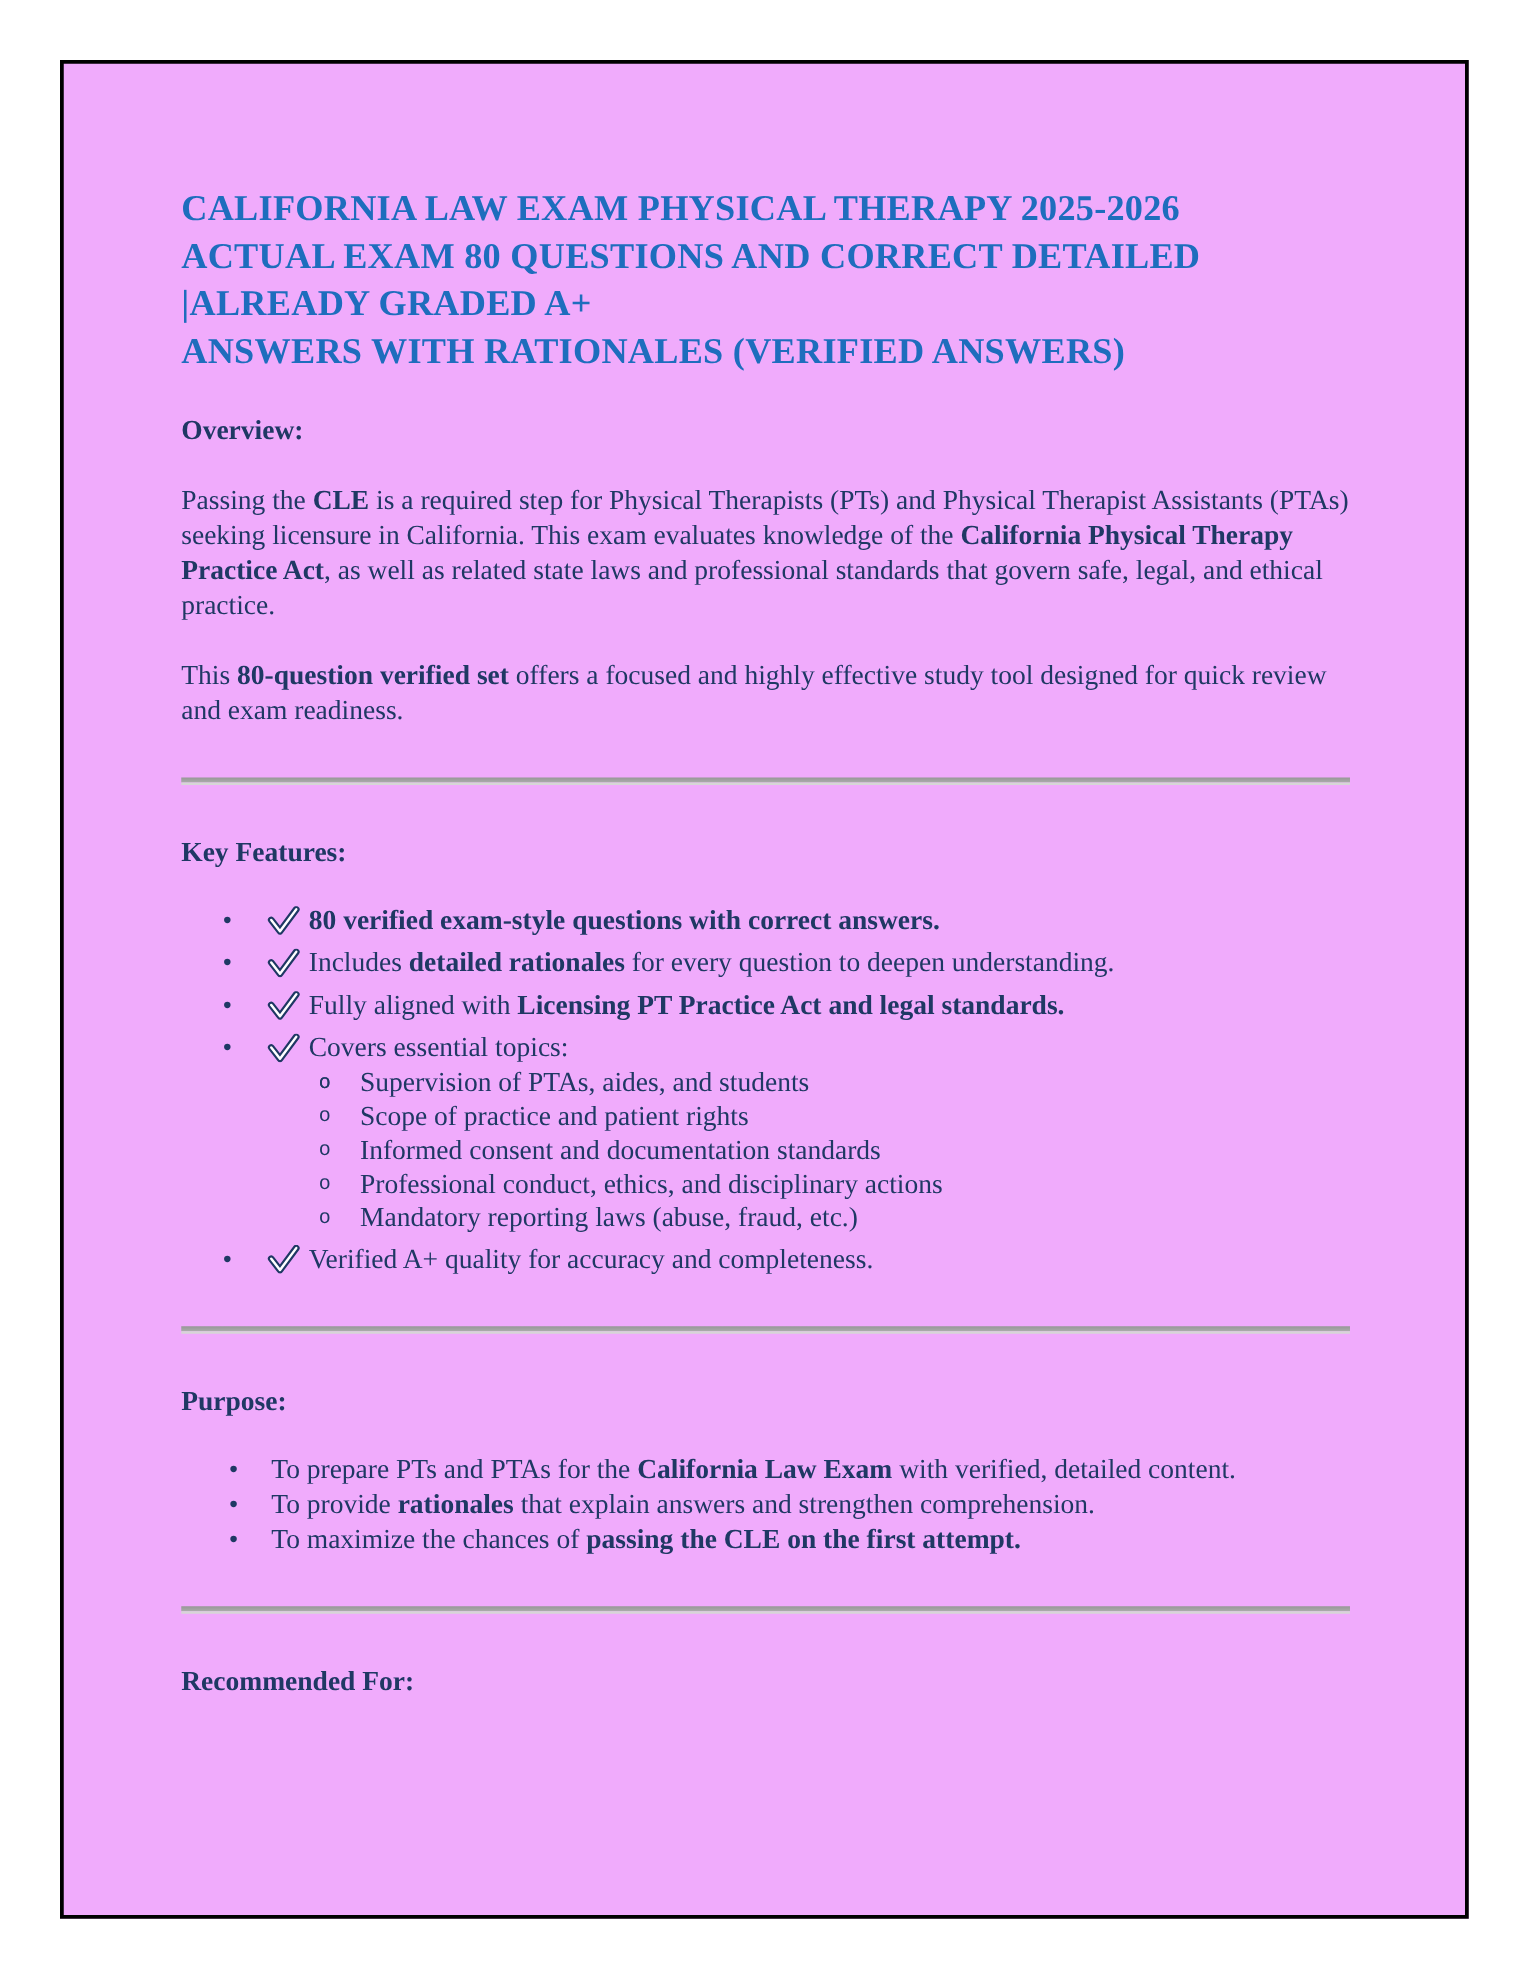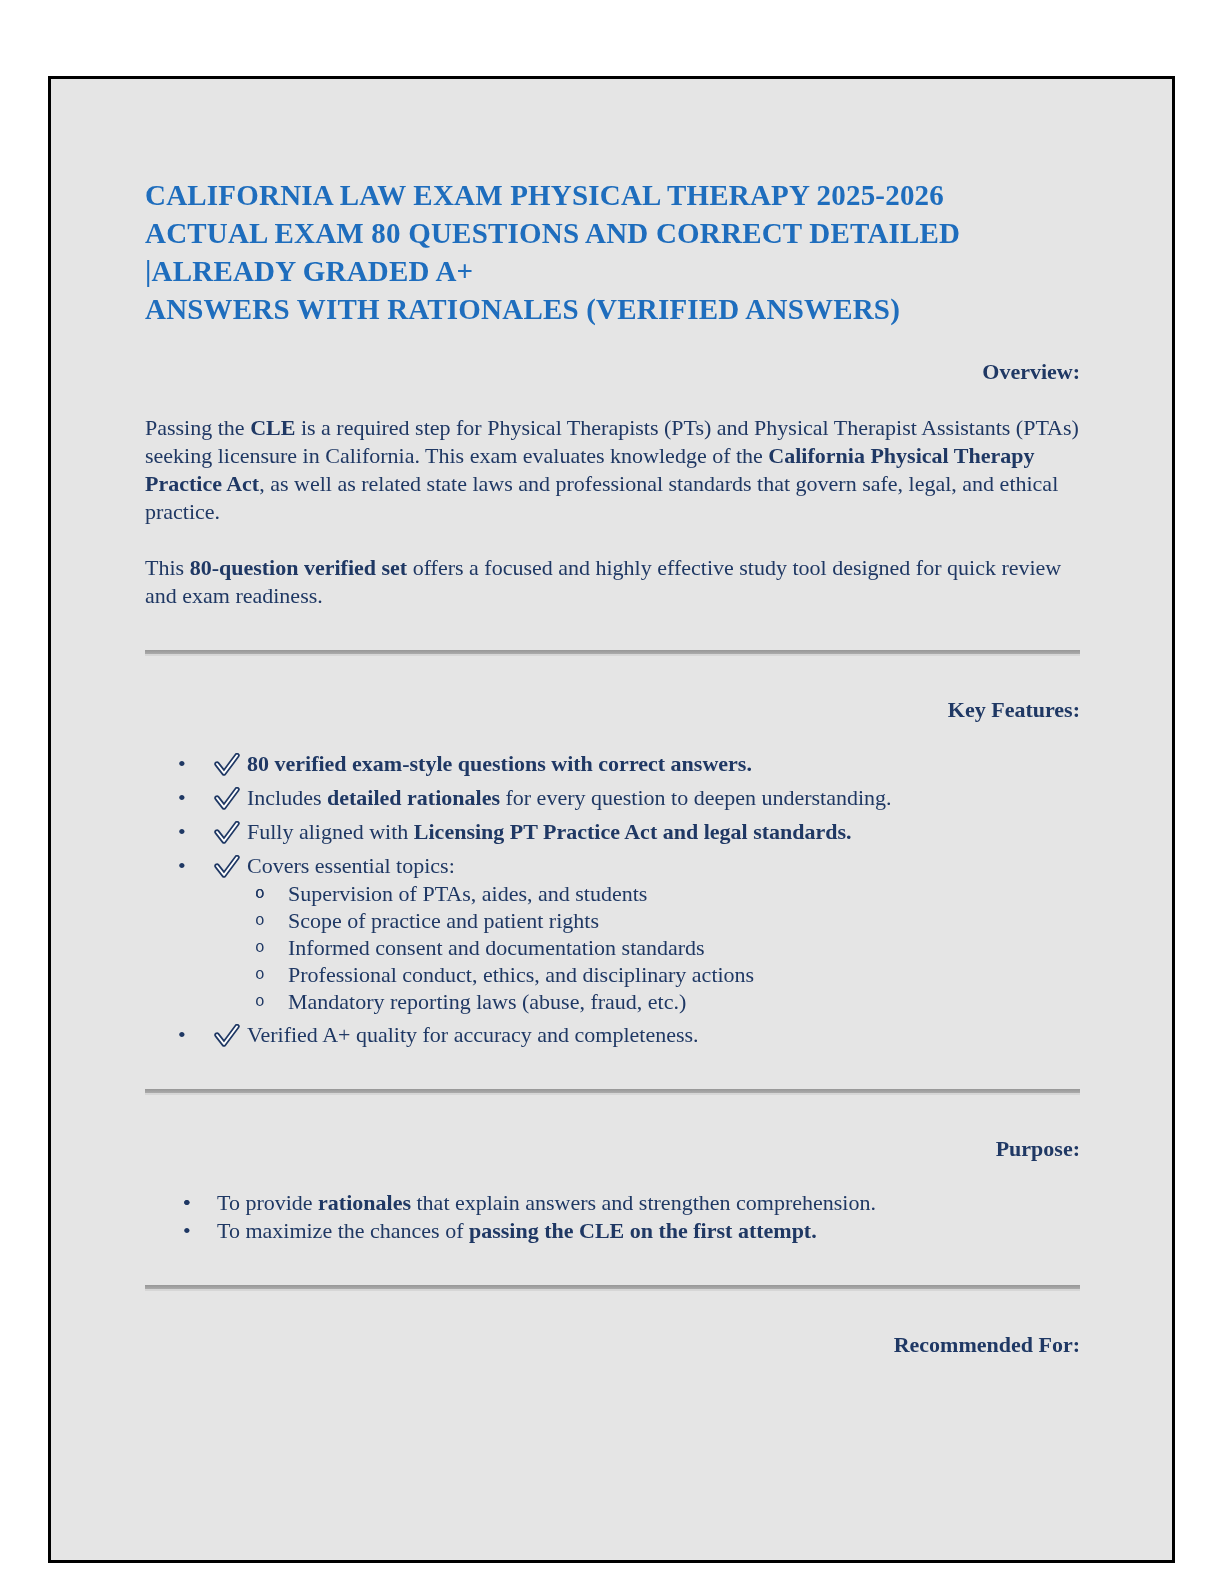--- a/index.html
+++ b/index.html
@@ -15,22 +15,21 @@
     font-family: "Liberation Serif", "DejaVu Serif", serif;
   }
   .frame {
     position: absolute;
     left: 48px;
     top: 48px;
     width: 1127px;
     height: 1487px;
     border: 3px solid #000000;
     box-sizing: border-box;
-    background: #e5e5e5;
-    margin-top: 28px;
+    background: #f0abfc;
   }
   .content {
     position: absolute;
     left: 0; top: 0; right: 0; bottom: 0;
     padding: 97px 92px 0 94px;
     box-sizing: border-box;
     color: #1F3864;
     font-size: 22px;
     line-height: 28px;
   }
@@ -42,21 +41,20 @@
     color: #1E6DBD;
     letter-spacing: 0.2px;
   }
   h1.doc-title span { display: block; }
   h2.sec-heading {
     margin: 30px 0 0 0;
     font-size: 22px;
     line-height: 28px;
     font-weight: bold;
     color: #1F3864;
-    text-align: right;
   }
   p.para {
     margin: 28px 0 0 0;
     width: 935px;
   }
   .hr {
     margin-top: 40px;
     height: 4px;
     background: linear-gradient(180deg, #979797 0%, #ababab 100%);
     border-bottom: 2px solid #d6d6d6;
@@ -205,20 +203,21 @@
       </li>
     </ul>
 
     <div class="hr"></div>
 
     <h2 class="sec-heading">Purpose:</h2>
 
     <ul class="plain">
       <li>
         <span class="marker">•</span>
+        <span><span>To prepare PTs and PTAs for the </span><b>California Law Exam</b><span> with verified, detailed content.</span></span>
       </li>
       <li>
         <span class="marker">•</span>
         <span><span>To provide </span><b>rationales</b><span> that explain answers and strengthen comprehension.</span></span>
       </li>
       <li>
         <span class="marker">•</span>
         <span><span>To maximize the chances of </span><b>passing the CLE on the first attempt.</b></span>
       </li>
     </ul>

